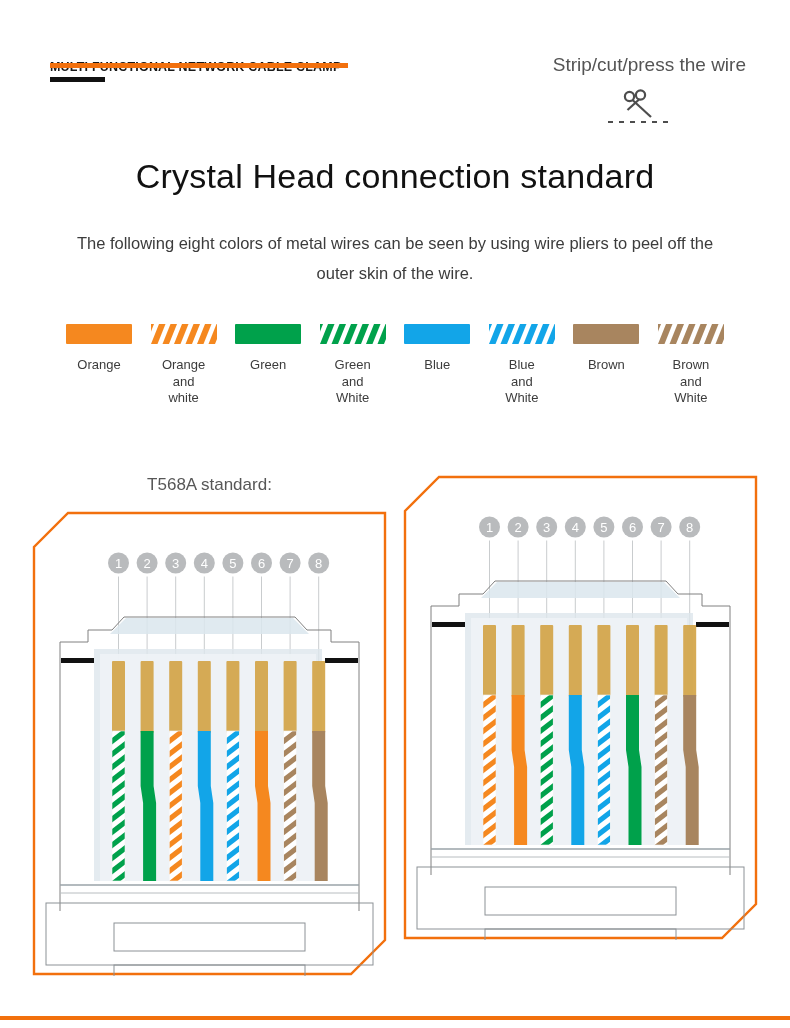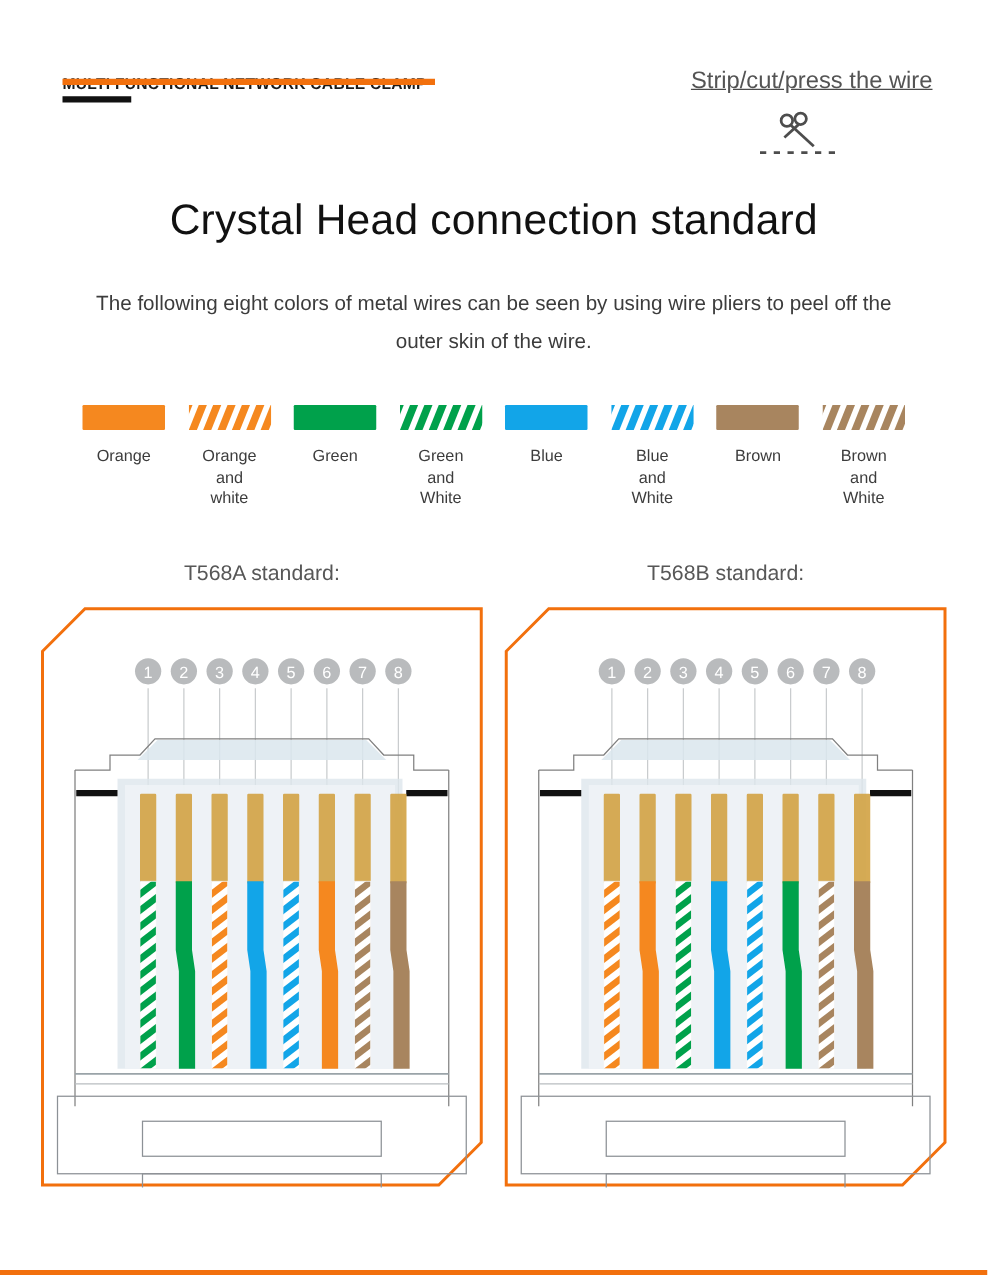--- a/index.html
+++ b/index.html
@@ -26,21 +26,21 @@
   .brand-strike {
     position: absolute; left: 0; top: 11px; width: 298px; height: 5px;
     background: #f2700d;
   }
   .brand-rule {
     position: absolute; left: 0; top: 25px; width: 55px; height: 5px;
     background: #111;
   }
 
   .header-right {
-    position: absolute; right: 44px; top: 54px; text-align: left; text-decoration: underline;
+    position: absolute; right: 44px; top: 54px; text-align: left;
   }
   .header-right .hr-text {
     font-size: 19px; color: #545454; white-space: nowrap;
   }
   .scissors {
     margin-top: 10px; margin-right: 22px;
     display: flex; flex-direction: column; align-items: center;
   }
   .scissors svg { display: block; }
 
@@ -66,21 +66,21 @@
   }
   .swatch-solid { border-radius: 1px; }
   .swatch-striped { position: relative; overflow: hidden; }
   .legend-label {
     font-size: 13px; color: #3c3c3c; line-height: 16.5px;
     white-space: pre-line;
   }
 
   
   .std-row {
-    display: flex; margin-top: 42px; padding: 0 24px;
+    display: flex; margin-top: 68px; padding: 0 24px;
   }
   .std-col { width: 371px; position: relative; }
   .std-col + .std-col { margin-left: 0; }
   .std-title {
     text-align: center; font-size: 17px; color: #575757;
     margin-bottom: 16px;
   }
 
   .panel {
     position: relative; width: 355px; height: 465px; margin: 0 auto;
@@ -379,21 +379,20 @@
           </g>
           <line x1="28" y1="374" x2="327" y2="374" stroke="#9aa3a8" stroke-width="1.4"></line>
           <line x1="28" y1="382" x2="327" y2="382" stroke="#b8bdc0" stroke-width="1"></line>
           <rect x="14" y="392" width="327" height="62" fill="none" stroke="#8c9196" stroke-width="1"></rect>
           <rect x="82" y="412" width="191" height="28" fill="none" stroke="#8c9196" stroke-width="1"></rect>
           <rect x="82" y="454" width="191" height="28" fill="none" stroke="#8c9196" stroke-width="1"></rect>
         </svg>
       </div>
   </div>
   <div class="std-col">
-    <div class="std-title">T568B standard:</div>
     <div class="panel" id="panelB">
         <svg width="355" height="465" viewBox="0 0 355 465">
           <path d="M36 2 H353 V429 L319 463 H2 V36 Z" fill="none" stroke="#F2700D" stroke-width="2.4"></path>
           <circle cx="86.5" cy="52" r="10.5" fill="#b9bbbd"></circle>
           <text x="86.5" y="57.2" text-anchor="middle" font-family="&quot;Liberation Sans&quot;, sans-serif" font-size="13" fill="#ffffff">1</text>
           <line x1="86.5" y1="65.5" x2="86.5" y2="156" stroke="#c9ccce" stroke-width="1"></line>
           <circle cx="115.1" cy="52" r="10.5" fill="#b9bbbd"></circle>
           <text x="115.1" y="57.2" text-anchor="middle" font-family="&quot;Liberation Sans&quot;, sans-serif" font-size="13" fill="#ffffff">2</text>
           <line x1="115.1" y1="65.5" x2="115.1" y2="156" stroke="#c9ccce" stroke-width="1"></line>
           <circle cx="143.7" cy="52" r="10.5" fill="#b9bbbd"></circle>

